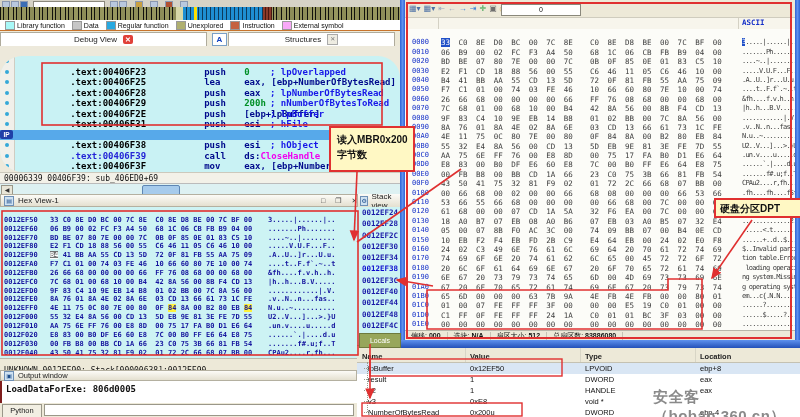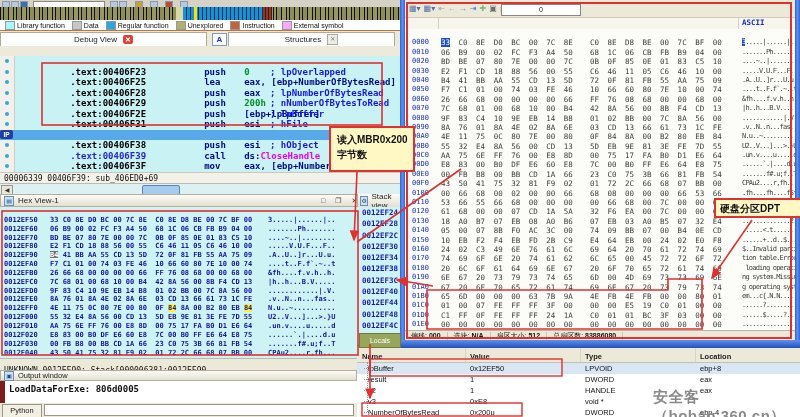--- a/index.html
+++ b/index.html
@@ -24,21 +24,21 @@
   .xgray{width:9px;height:9px;background:#EEECE2;border:1px solid #AAA;color:#777;font-size:6px;line-height:8px;text-align:center;}
   #a-btn{position:absolute;left:212px;top:2px;width:13px;height:11px;background:#FFF;border:1px solid #7AA0C8;color:#1040C0;font-weight:bold;font-size:8px;text-align:center;line-height:11px;}
   #paneheaders{left:0;top:44px;width:400px;height:12px;background:#EDE9D8;}
   .pane-h{position:absolute;top:0;height:11px;background:linear-gradient(#FCFBF7,#E6E2D2);border:1px solid #B4B0A0;
     display:flex;align-items:center;font-size:8px;color:#222;padding:0 3px;gap:4px;box-sizing:border-box;}
   .pane-h.active{border-color:#D06820;}
   .pane-ico{width:8px;height:8px;background:#CFE2F2;border:1px solid #6E8FB5;font-size:6px;line-height:8px;color:#1E4E8C;text-align:center;}
   .pane-title{flex:1;text-align:center;}
 
   
-  #listing{left:0;top:56px;width:400px;height:116px;background:#C9F2F4;overflow:hidden;}
+  #listing{left:0;top:56px;width:400px;height:116px;background:#C9F2F4;overflow:hidden;border-radius:22px;}
   #listing .gutter{position:absolute;left:0;top:0;width:14px;height:116px;background:#F1F0EA;border-right:1px solid #CFCDC2;}
   .dline{position:relative;height:10.5px;font-family:"DejaVu Sans Mono",monospace;font-size:9px;font-weight:bold;white-space:pre;padding-left:16px;line-height:10.5px;}
   .dline .dot{position:absolute;left:5px;top:3px;width:4px;height:4px;border-radius:50%;background:#35A8D8;}
   .dline .addr{display:inline-block;width:134px;color:#000;}
   .dline .mnem{display:inline-block;width:40px;color:#000A8C;}
   .dline .op{color:#000A8C;}
   .dline .num{color:#008F26;}
   .dline .api{color:#F000F0;}
   .dline .cmt{position:absolute;left:270px;color:#1717E8;}
   .dline.cur{background:#57A9EA;}
@@ -62,21 +62,21 @@
   .selb{background:#737373;color:#FFF;text-decoration:underline;}
   .yelb{background:#FFF23C;margin-top:32px;}
   #stackarea{left:358px;top:207px;width:42px;height:151px;background:#CDF3F4;overflow:hidden;}
   .srow{height:11.3px;line-height:11.3px;font-family:"DejaVu Sans Mono",monospace;font-size:7.5px;font-weight:bold;color:#1A1AA8;padding-left:4px;white-space:pre;}
   .srow.cur{color:#0A0ACF;}
   .srow.cur::after{content:"";display:inline-block;width:5px;height:8px;background:#28B428;margin-left:3px;vertical-align:middle;}
   #hstatus{left:0;top:358px;width:357px;height:12px;background:#EDE9D8;border-top:1px solid #BBB8AB;font-size:8px;color:#111;font-family:"DejaVu Sans Mono",monospace;padding:7px 0 0 4px;box-sizing:border-box;}
 
   
   #outhdr{left:0;top:370px;width:357px;height:11px;background:linear-gradient(#FCFBF7,#E4E0D0);border:1px solid #B4B0A0;box-sizing:border-box;display:flex;align-items:center;gap:4px;font-size:7.5px;color:#222;padding-left:3px;}
-  #outbody{left:0;top:381px;width:357px;height:22px;background:#FFFFFF;border-left:5px solid #7f1d1d;}
+  #outbody{left:0;top:381px;width:357px;height:22px;background:#FFFFFF;border-left:2px solid #7f1d1d;}
   #outtext{position:absolute;left:4px;top:3px;font-family:"DejaVu Sans Mono",monospace;font-weight:bold;font-size:9px;color:#111;}
   #botrow{left:0;top:403px;width:357px;height:14px;background:#EDE9D8;}
   #pybtn{position:absolute;left:2px;top:1px;width:38px;height:12px;background:#F2EFE3;border:1px solid #9A9789;font-size:7.5px;text-align:center;line-height:12px;color:#222;}
   #pyinput{position:absolute;left:44px;top:1px;width:308px;height:10px;background:#FFF;border:1px solid #9A9789;}
 
   
   #locals{left:357px;top:345px;width:443px;height:72px;background:#EDE9D8;border-top:1px solid #9A9789;}
   #locals-tab{left:359px;top:333px;width:40px;height:13px;background:#97A65B;color:#FFF;font-size:7px;text-align:center;line-height:13px;border:1px solid #6E7A3E;z-index:12;}
   .lhead{position:absolute;top:6px;font-size:7.5px;font-weight:bold;color:#222;}
   #lgrid{position:absolute;left:0;top:16px;width:443px;height:56px;background:#FFFFFF;border-top:1px solid #C4C1B2;}

